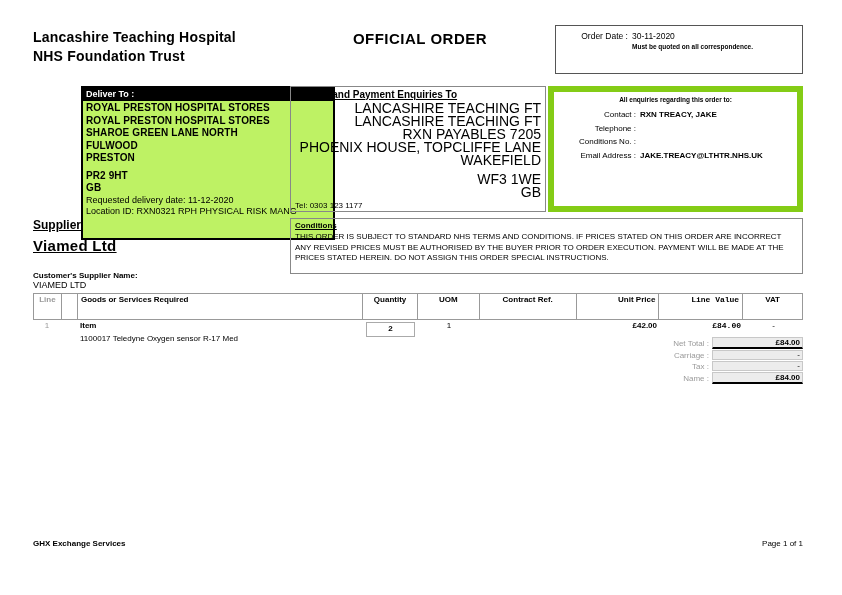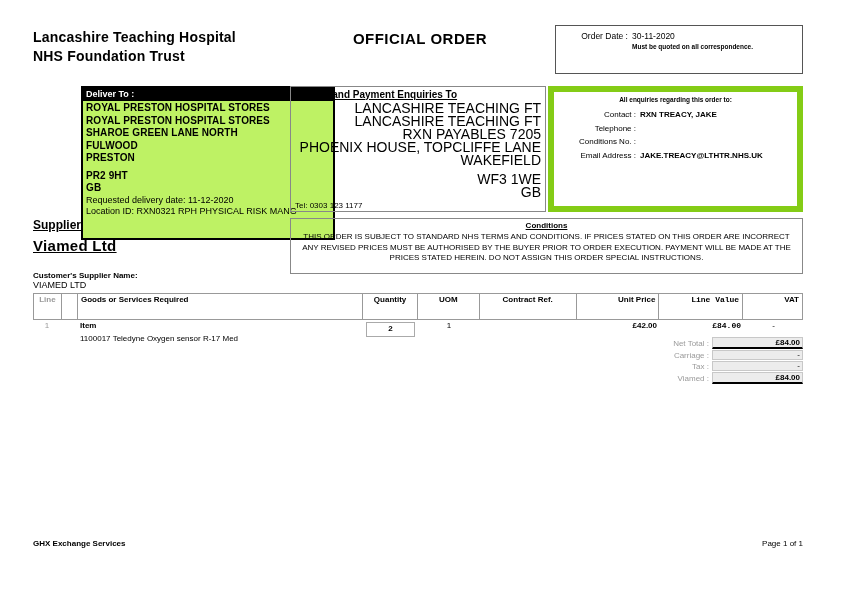--- a/index.html
+++ b/index.html
@@ -37,21 +37,21 @@
   .contact-row .lbl { width:78px; text-align:right; }
   .contact-row .val { margin-left:4px; font-weight:bold; }
 
   
   .supplier-sec { position:absolute; left:33px; top:218px; width:250px; }
   .supplier-label { font-size:12px; font-weight:bold; text-decoration:underline; }
   .supplier-name { font-size:15px; font-weight:bold; text-decoration:underline; margin-top:5px; letter-spacing:.3px; }
   .cust-sup-label { font-size:8px; font-weight:bold; margin-top:17px; }
   .cust-sup-name { font-size:9px; }
 
-  .conditions-box { position:absolute; left:290px; top:218px; width:513px; height:56px; border:1px solid #888; padding:2px 4px;text-align:center; }
+  .conditions-box { position:absolute; left:290px; top:218px; width:513px; height:56px; border:1px solid #888; padding:2px 4px; }
   .conditions-label { font-size:8px; font-weight:bold; text-decoration:underline; margin-bottom:2px; }
   .conditions-text { font-size:8px; line-height:10.5px; }
 
   
   .items-table { position:absolute; left:33px; top:293px; width:770px; }
   .thead { display:flex; border:1px solid #999; height:27px; }
   .thead .c { font-size:8px; font-weight:bold; line-height:11px; border-right:1px solid #999; padding:0 3px; }
   .thead .c:last-child { border-right:none; }
   .trow { display:flex; }
   .trow .c { font-size:8px; line-height:10px; padding:1px 3px; }
@@ -163,21 +163,21 @@
   <div class="items-table">
     <div class="thead">
       <div class="c c-line">Line</div>
       <div class="c c-blank"></div>
       <div class="c c-goods">Goods or Services Required</div>
       <div class="c c-qty">Quantity</div>
       <div class="c c-uom">UOM</div>
       <div class="c c-contract">Contract Ref.</div>
       <div class="c c-unit">Unit Price</div>
       <div class="c c-lineval">Line Value</div>
-      <div class="c c-vat" style="">VAT</div>
+      <div class="c c-vat" style="text-align:center;">VAT</div>
     </div>
     <div class="trow">
       <div class="c c-line">1</div>
       <div class="c c-blank"></div>
       <div class="c c-goods">
         <div class="item-label">Item</div>
         <div class="item-desc">1100017 Teledyne Oxygen sensor R-17 Med</div>
       </div>
       <div class="c c-qty">
         <span class="qty-box">2</span>
@@ -197,21 +197,21 @@
     </div>
     <div class="tot-row">
       <span class="tot-lbl">Carriage :</span>
       <span class="tot-val">-</span>
     </div>
     <div class="tot-row">
       <span class="tot-lbl">Tax :</span>
       <span class="tot-val">-</span>
     </div>
     <div class="tot-row">
-      <span class="tot-lbl">Viamed :</span>
+      <span class="tot-lbl">Name :</span>
       <span class="tot-val bold">£84.00</span>
     </div>
   </div>
 
   <div class="footer-left">GHX Exchange Services</div>
   <div class="footer-right">Page 1 of 1</div>
 
 </div>
 
 </body></html>

